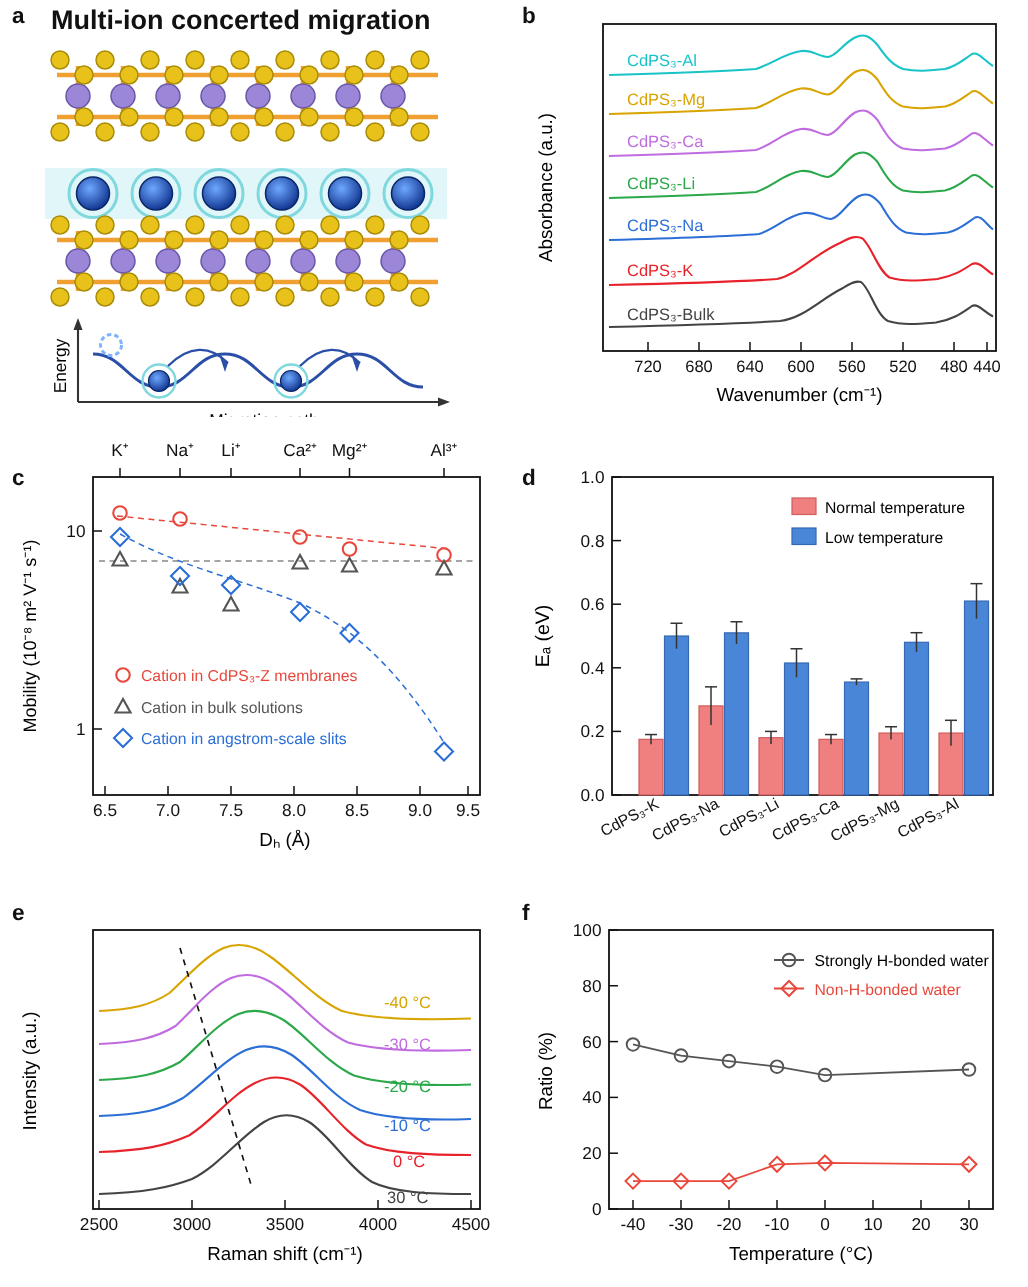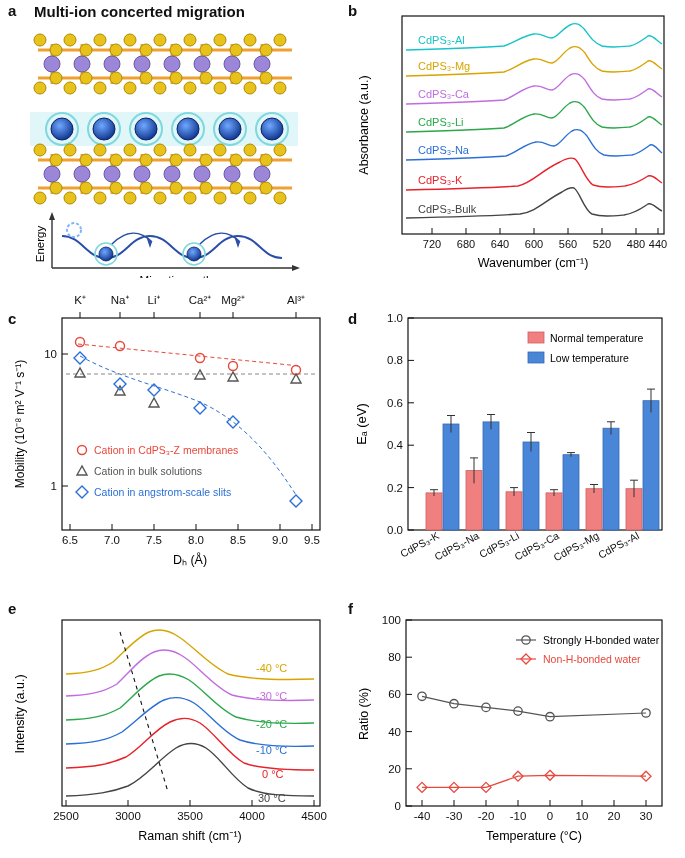--- a/index.html
+++ b/index.html
@@ -7,21 +7,21 @@
   .panel{position:absolute;}
   .plabel{font-weight:bold;font-size:15px;}
   svg{display:block;}
   text{font-family:"Liberation Sans",sans-serif;}
 </style>
 </head>
 <body>
 
 <div class="panel" style="left:0;top:0;width:340px;height:278px;">
   <div class="plabel" style="position:absolute;left:8px;top:2px;">a</div>
-  <div style="position:absolute;left:34px;top:3px;font-size:15px;font-weight:bold;">Multi-ion concerted migration</div>
+  <div style="position:absolute;left:34px;top:3px;font-size:18px;font-weight:bold;">Multi-ion concerted migration</div>
 
   <svg width="340" height="258" style="position:absolute;left:0;top:20px;">
     <defs>
       <radialGradient id="ionGrad" cx="40%" cy="35%" r="70%">
         <stop offset="0%" stop-color="#6fa8ff"></stop>
         <stop offset="100%" stop-color="#0b2f8a"></stop>
       </radialGradient>
     </defs>
     <g>
 

